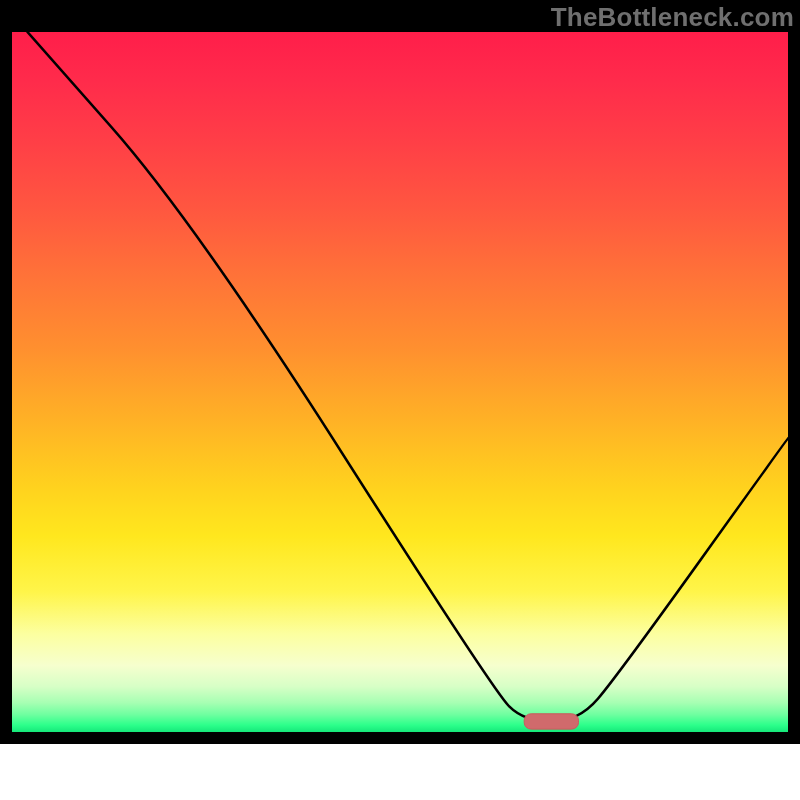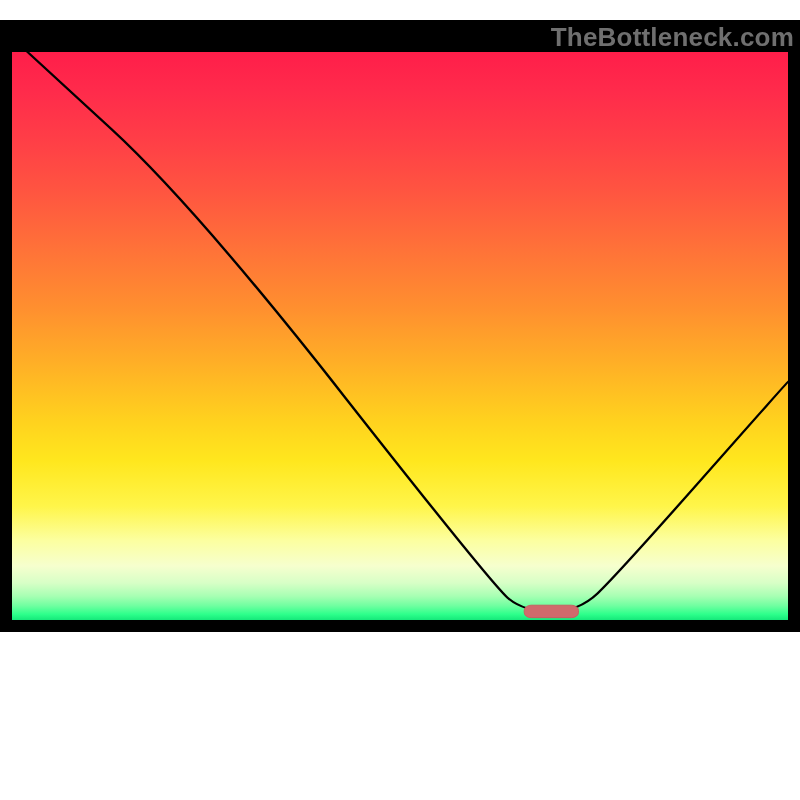--- a/index.html
+++ b/index.html
@@ -1,22 +1,21 @@
 <!DOCTYPE html>
 <html><head>
 <meta charset="utf-8">
 <style>
   * { margin: 0; padding: 0; box-sizing: border-box; }
   html, body { width: 800px; height: 800px; overflow: hidden; background: #fff; }
   .frame {
     position: relative;
     width: 800px;
-    height: 612px;
+    height: 744px;
     background: #000;
-    margin-top: 20px;
   }
   .watermark {
     position: absolute;
     top: 2px;
     right: 6px;
     font-family: Arial, Helvetica, sans-serif;
     font-size: 26px;
     font-weight: 600;
     color: #6f6f6f;
     letter-spacing: 0.2px;

